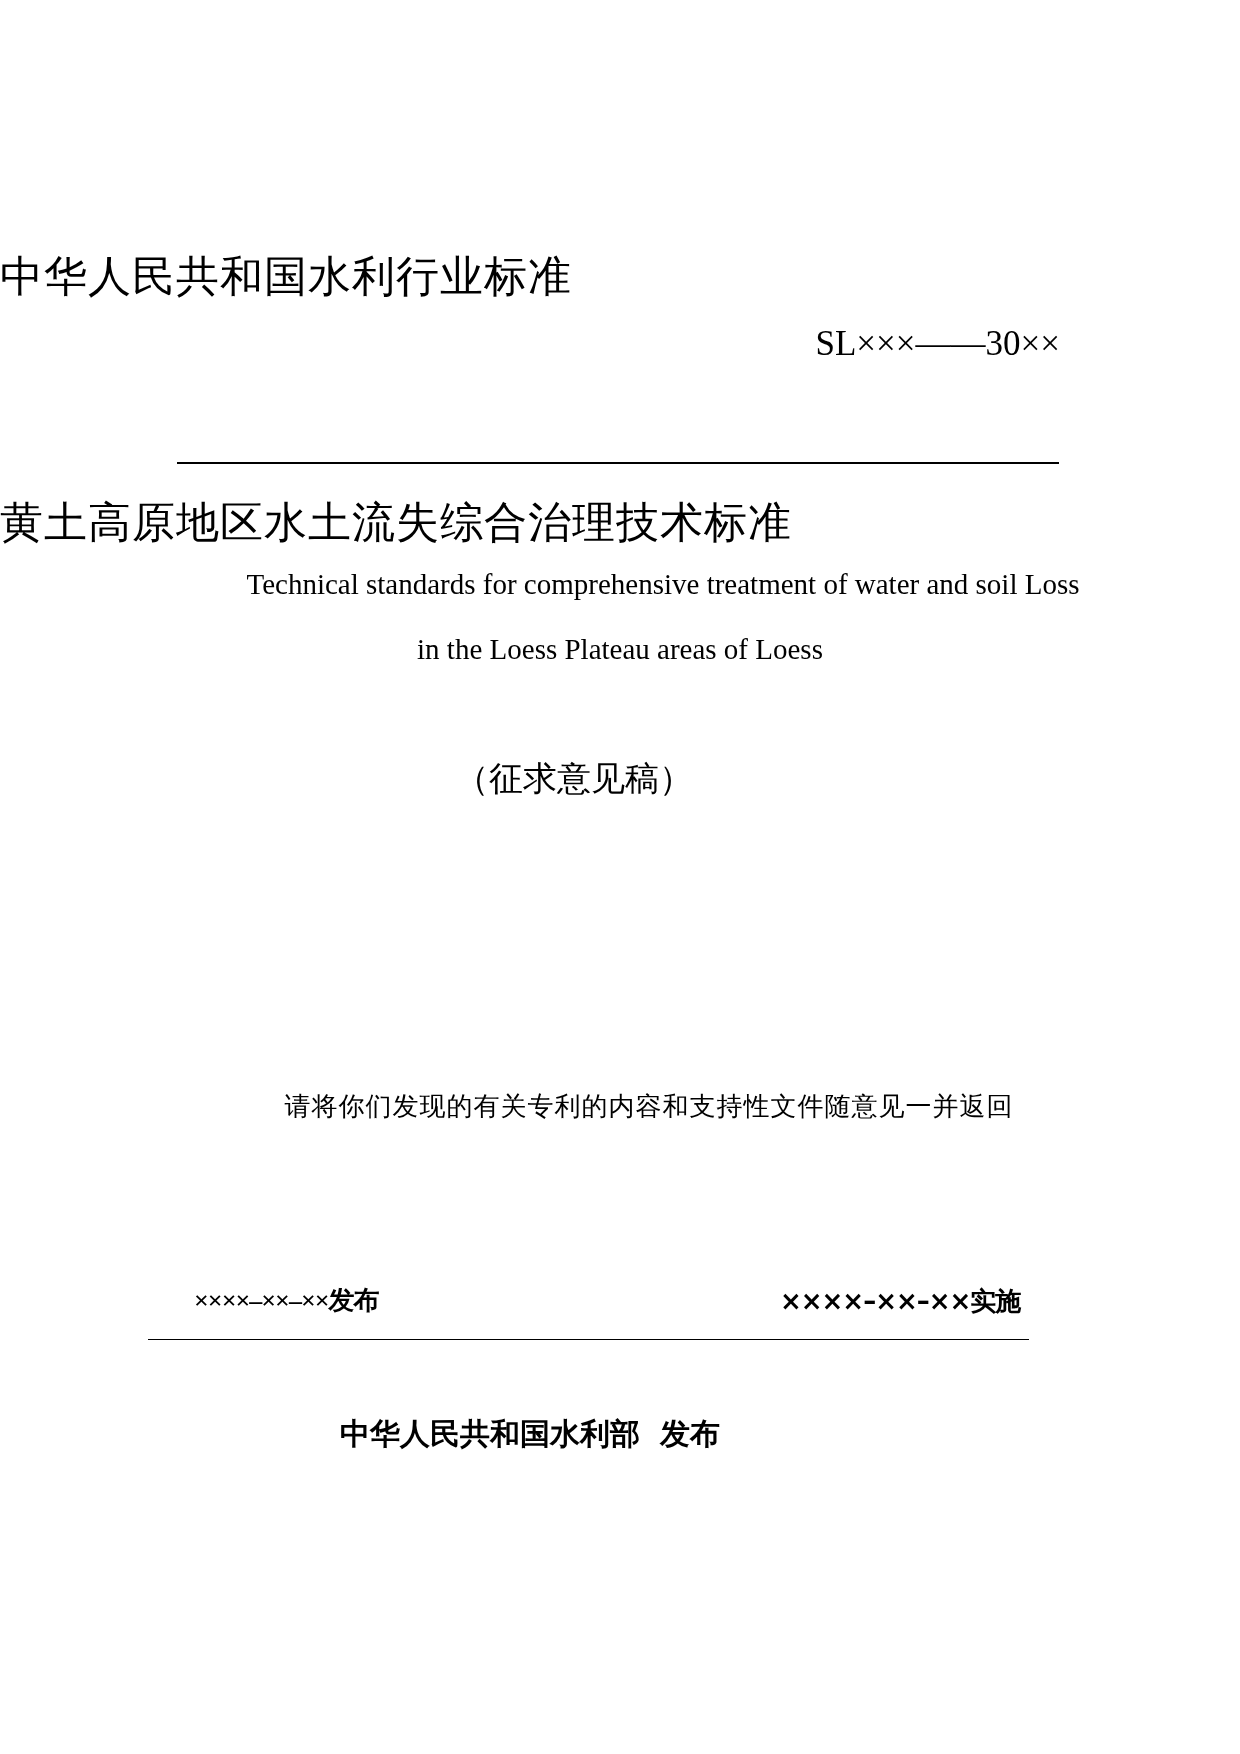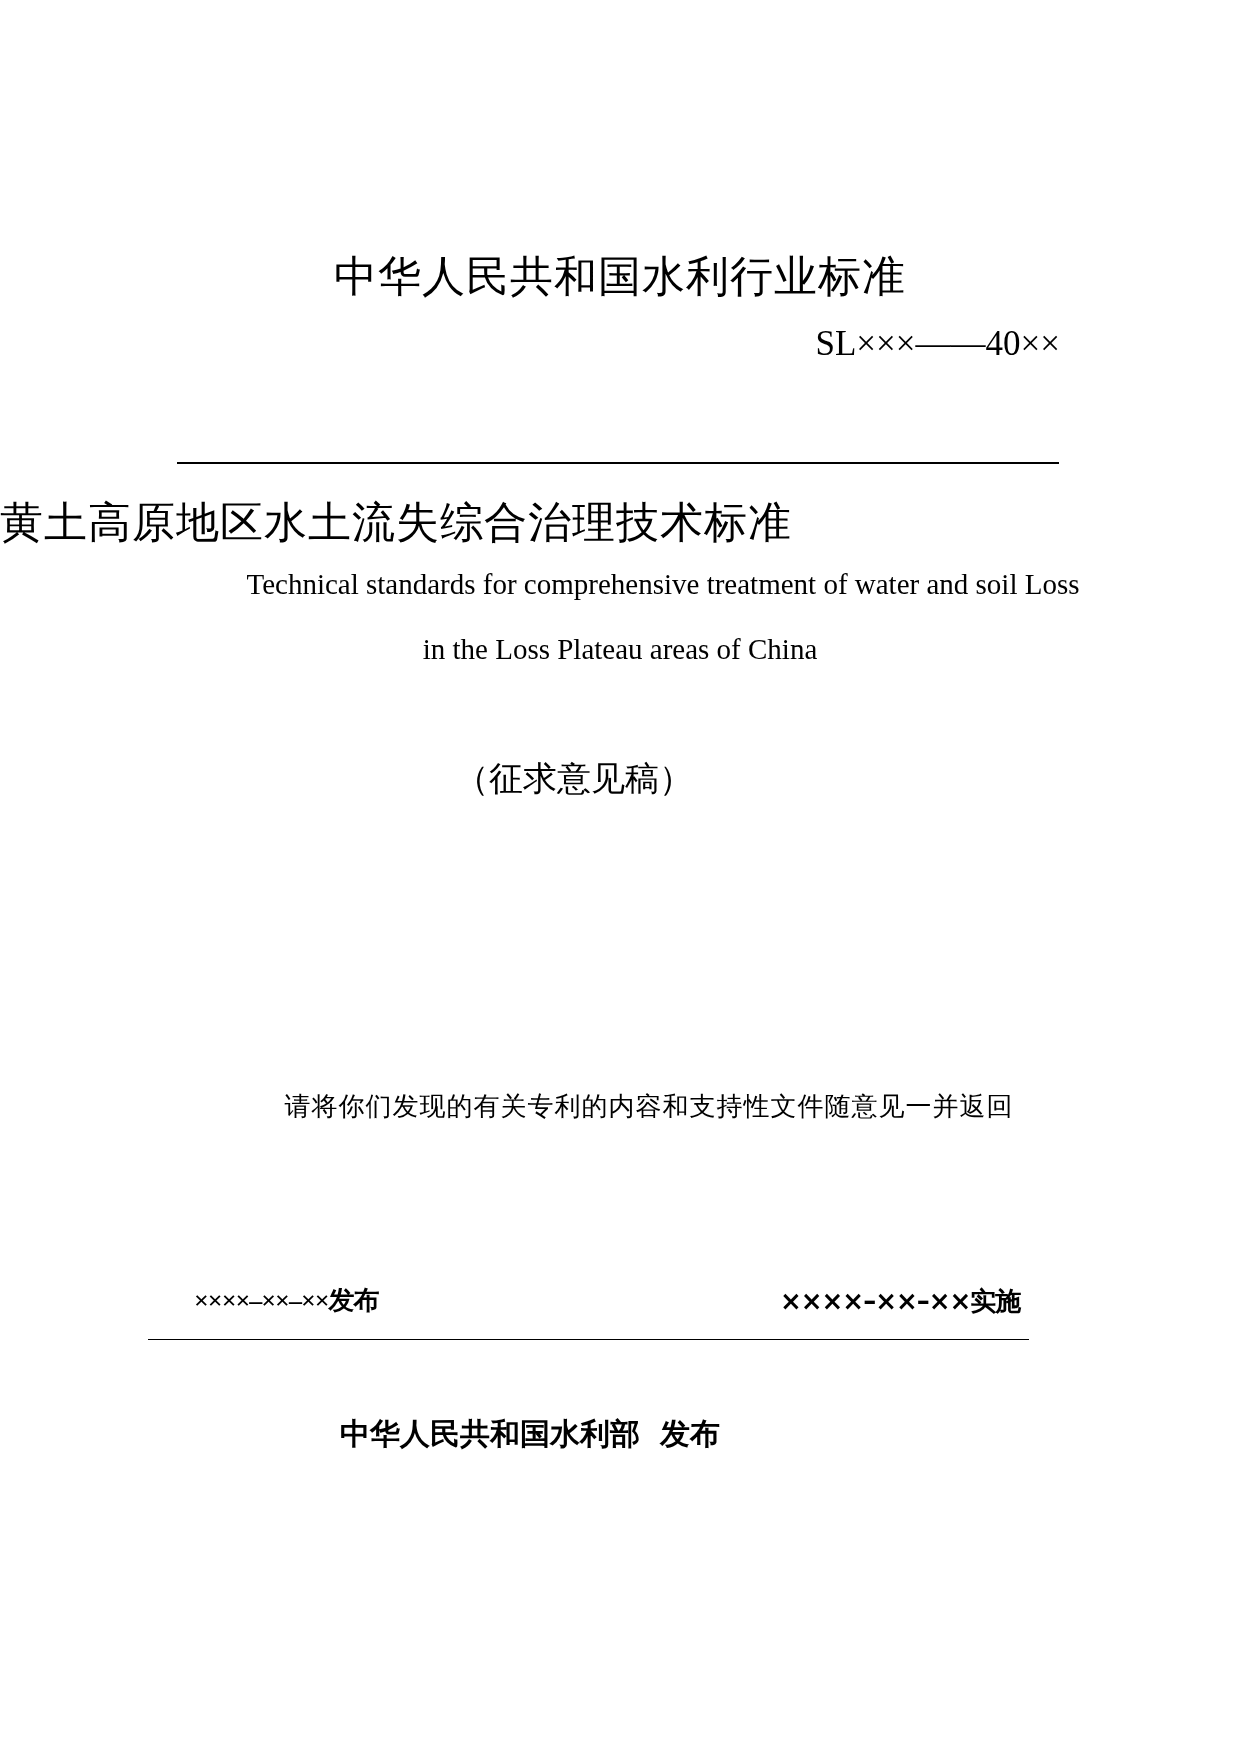--- a/index.html
+++ b/index.html
@@ -13,21 +13,21 @@
       position: relative;
       overflow: hidden;
       color: #000000;
       font-family: "DejaVu Sans", sans-serif;
     }
     .abs { position: absolute; white-space: nowrap; }
 
     .industry-standard-title {
       left: 0; width: 1240px;
       top: 248px;
-      text-align: center;
+      text-align: left;
       font-family: "DejaVu Sans", sans-serif;
       font-size: 43px;
       line-height: 56px;
       letter-spacing: 1px;
       padding-left: 0;
     }
     .standard-code {
       right: 180px;
       top: 322px;
       font-family: "Liberation Serif", serif;
@@ -115,29 +115,29 @@
       font-size: 30px;
       line-height: 40px;
     }
     .issuer-gap { display: inline-block; width: 20px; }
   </style>
 </head>
 <body>
 
 <div class="abs industry-standard-title">中华人民共和国水利行业标准</div>
 
-<div class="abs standard-code">SL×××——40××</div>
+<div class="abs standard-code">SL×××——30××</div>
 
 <div class="abs rule-top"></div>
 
 <div class="abs main-title">黄土高原地区水土流失综合治理技术标准</div>
 
 <div class="abs english-title-line1">Technical standards for comprehensive treatment of water and soil Loss</div>
 
-<div class="abs english-title-line2">in the Loss Plateau areas of China</div>
+<div class="abs english-title-line2">in the Loess Plateau areas of Loess</div>
 
 <div class="abs draft-label">（征求意见稿）</div>
 
 <div class="abs patent-notice">请将你们发现的有关专利的内容和支持性文件随意见一并返回</div>
 
 <div class="abs release-date">××××–××–××发布</div>
 
 <div class="abs effective-date">××××–××–××实施</div>
 
 <div class="abs rule-bottom"></div>

